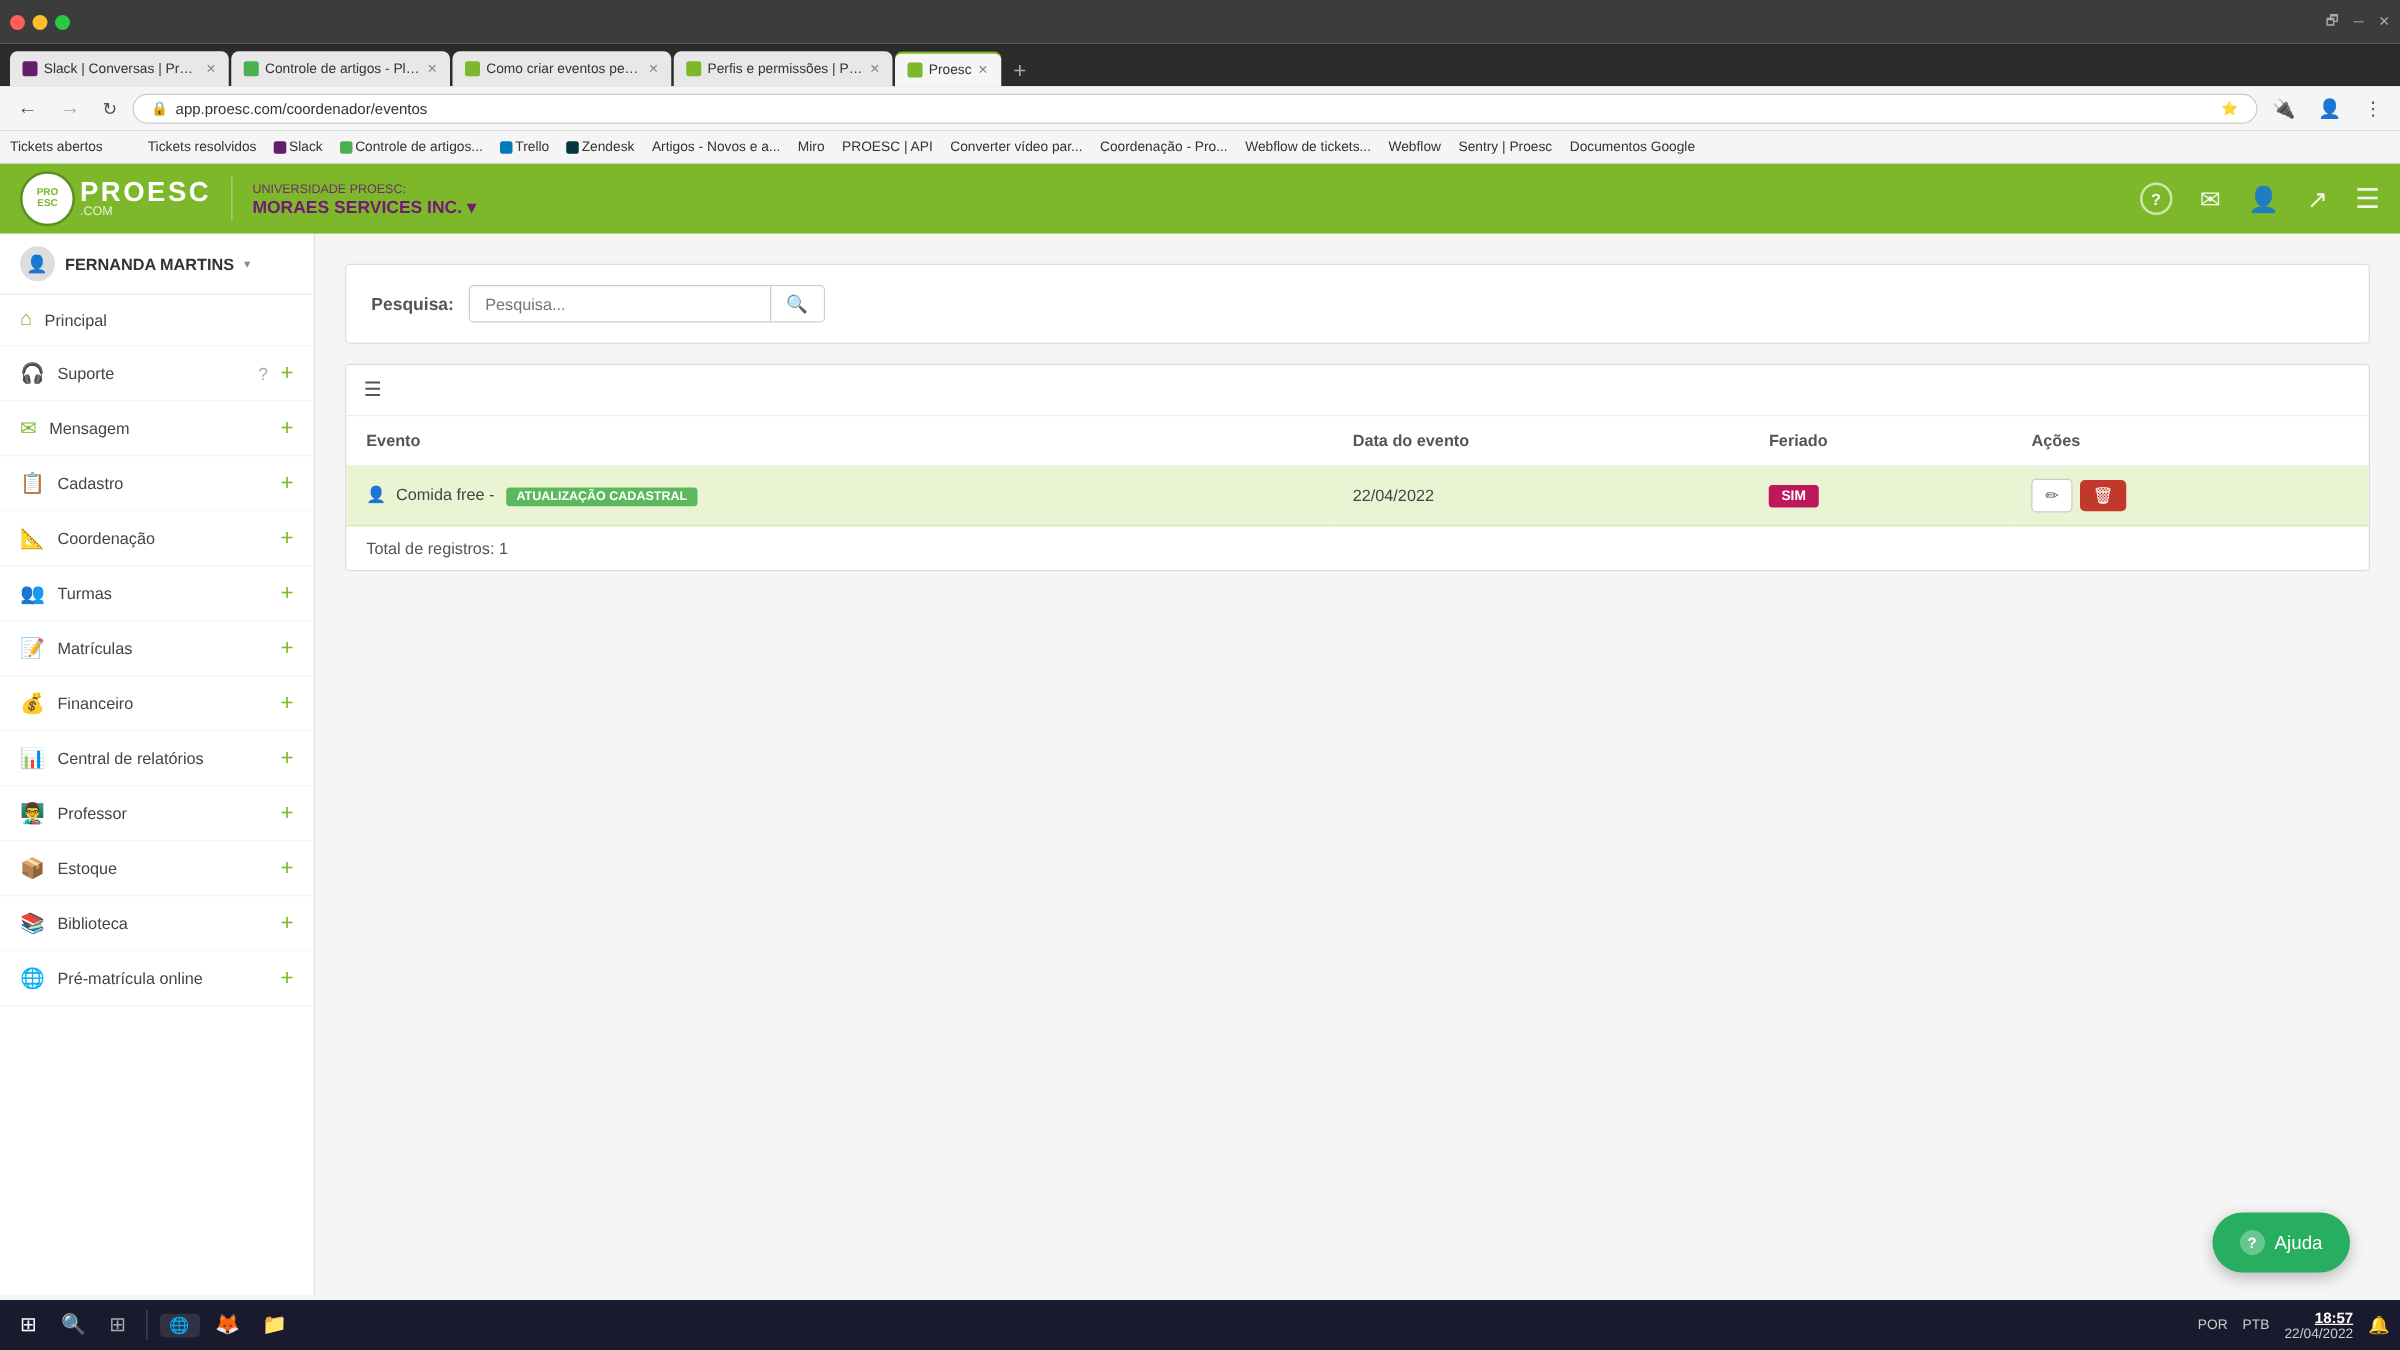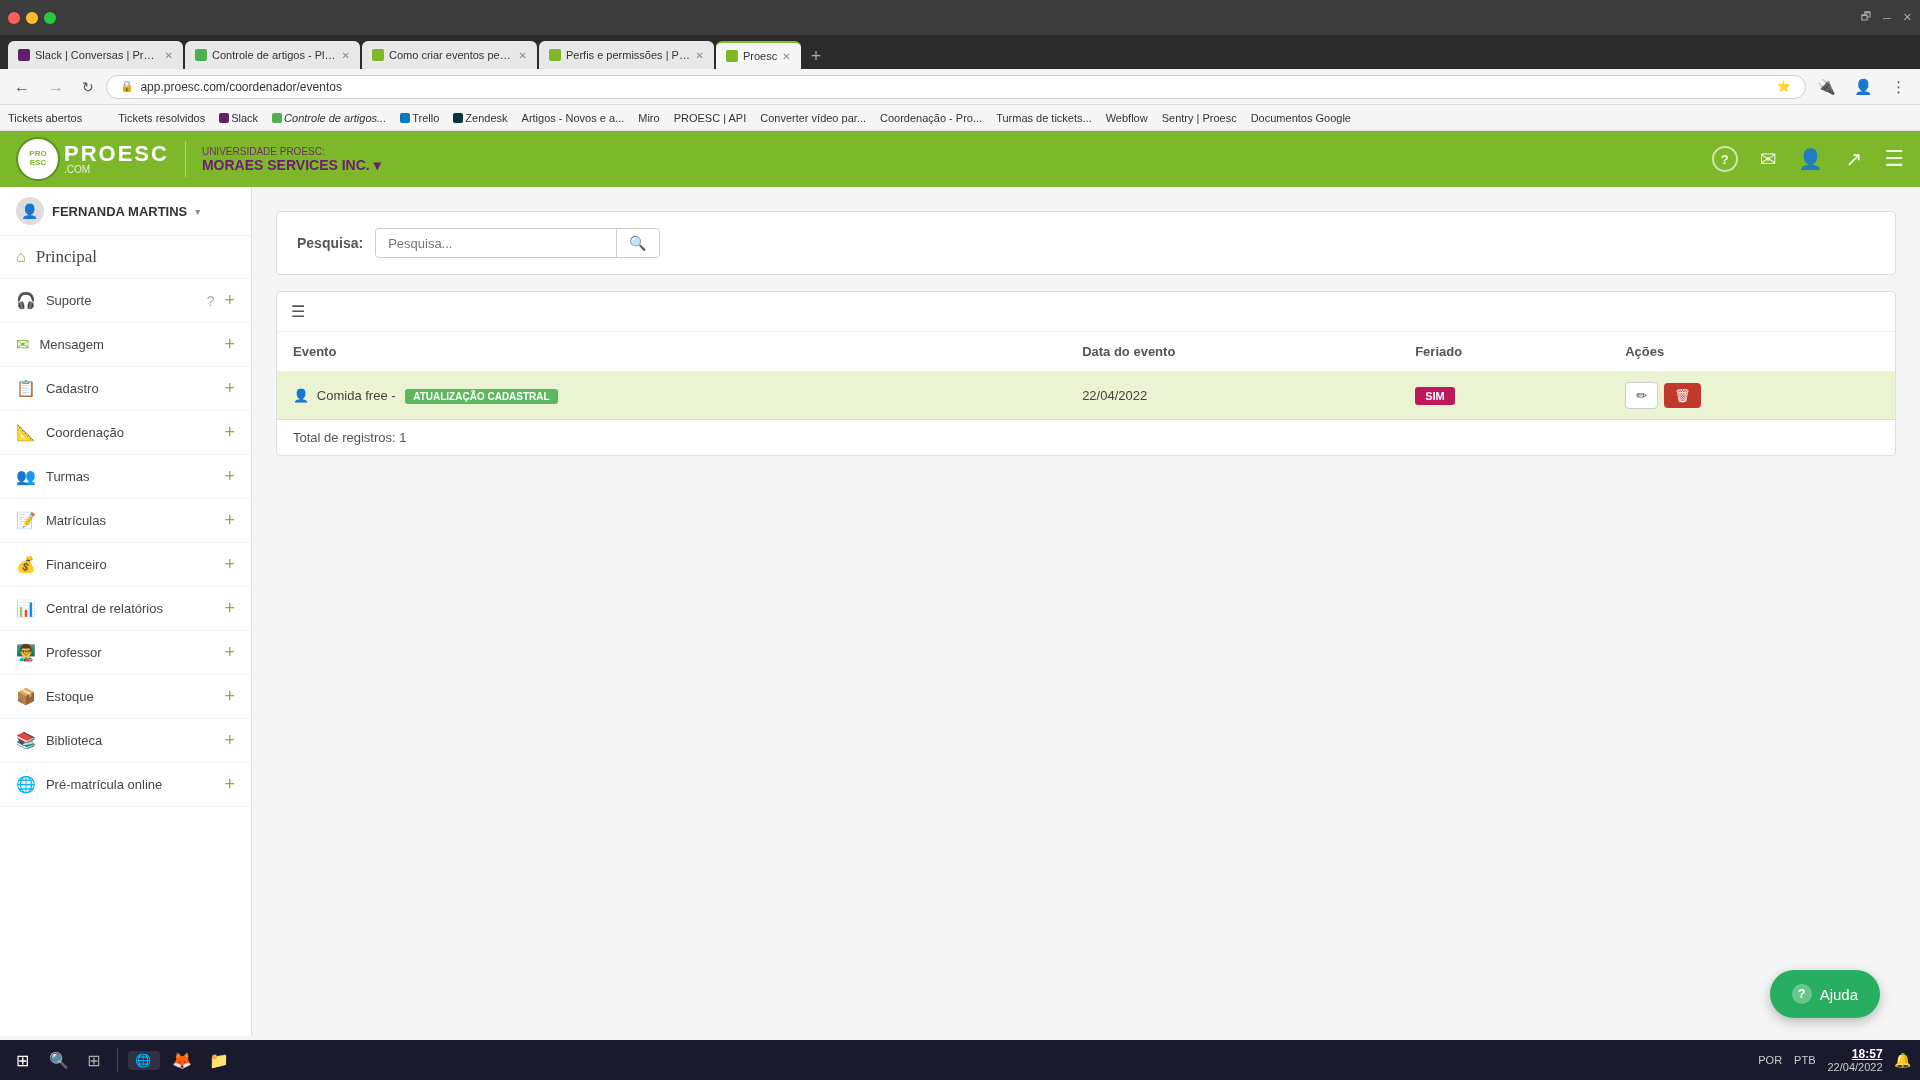--- a/index.html
+++ b/index.html
@@ -63,29 +63,29 @@
   </div>
   <button style="background:none;border:none;cursor:pointer;color:#555;font-size:15px;padding:2px 6px;">🔌</button>
   <button style="background:none;border:none;cursor:pointer;color:#555;font-size:15px;padding:2px 6px;">👤</button>
   <button style="background:none;border:none;cursor:pointer;color:#555;font-size:15px;padding:2px 6px;">⋮</button>
 </div>
 
 <div style="background:#f5f5f5;height:26px;display:flex;align-items:center;padding:0 8px;gap:14px;border-bottom:1px solid #e0e0e0;overflow:hidden;">
   <span style="font-size:11px;color:#333;cursor:pointer;white-space:nowrap;">Tickets abertos</span>
   <span style="font-size:11px;color:#333;cursor:pointer;white-space:nowrap;margin-left:22px;">Tickets resolvidos</span>
   <span style="font-size:11px;color:#333;cursor:pointer;white-space:nowrap;display:flex;align-items:center;gap:2px;"><span style="width:10px;height:10px;background:#611f69;border-radius:2px;display:inline-block;"></span> Slack</span>
-  <span style="font-size:11px;color:#333;cursor:pointer;white-space:nowrap;display:flex;align-items:center;gap:2px;font-style:italic;"><span style="width:10px;height:10px;background:#4caf50;border-radius:2px;display:inline-block;"></span> Controle de artigos...</span>
+  <span style="font-size:11px;color:#333;cursor:pointer;white-space:nowrap;display:flex;align-items:center;gap:2px;"><span style="width:10px;height:10px;background:#4caf50;border-radius:2px;display:inline-block;"></span> Controle de artigos...</span>
   <span style="font-size:11px;color:#333;cursor:pointer;white-space:nowrap;display:flex;align-items:center;gap:2px;"><span style="width:10px;height:10px;background:#0079bf;border-radius:2px;display:inline-block;"></span> Trello</span>
   <span style="font-size:11px;color:#333;cursor:pointer;white-space:nowrap;display:flex;align-items:center;gap:2px;"><span style="width:10px;height:10px;background:#03363d;border-radius:2px;display:inline-block;"></span> Zendesk</span>
   <span style="font-size:11px;color:#333;cursor:pointer;white-space:nowrap;">Artigos - Novos e a...</span>
   <span style="font-size:11px;color:#333;cursor:pointer;white-space:nowrap;">Miro</span>
   <span style="font-size:11px;color:#333;cursor:pointer;white-space:nowrap;">PROESC | API</span>
   <span style="font-size:11px;color:#333;cursor:pointer;white-space:nowrap;">Converter vídeo par...</span>
   <span style="font-size:11px;color:#333;cursor:pointer;white-space:nowrap;">Coordenação - Pro...</span>
-  <span style="font-size:11px;color:#333;cursor:pointer;white-space:nowrap;">Turmas de tickets...</span>
+  <span style="font-size:11px;color:#333;cursor:pointer;white-space:nowrap;">Webflow de tickets...</span>
   <span style="font-size:11px;color:#333;cursor:pointer;white-space:nowrap;">Webflow</span>
   <span style="font-size:11px;color:#333;cursor:pointer;white-space:nowrap;">Sentry | Proesc</span>
   <span style="font-size:11px;color:#333;cursor:pointer;white-space:nowrap;">Documentos Google</span>
 </div>
 
 <div style="background:#7cb829;height:56px;display:flex;align-items:center;padding:0 16px;gap:16px;">
   <div style="display:flex;align-items:center;gap:4px;">
     <div style="width:44px;height:44px;border-radius:50%;background:#fff;display:flex;align-items:center;justify-content:center;border:2px solid #5a9020;overflow:hidden;">
       <span style="font-size:8px;font-weight:bold;color:#7cb829;text-align:center;line-height:1.1;">PRO<br>ESC</span>
     </div>
@@ -116,21 +116,21 @@
   <div style="width:252px;background:#fff;border-right:1px solid #e0e0e0;flex-shrink:0;overflow-y:auto;">
 
     <div style="padding:10px 16px;display:flex;align-items:center;gap:8px;border-bottom:1px solid #eee;cursor:pointer;">
       <div style="width:28px;height:28px;border-radius:50%;background:#ddd;display:flex;align-items:center;justify-content:center;color:#888;font-size:14px;">👤</div>
       <span style="font-size:13px;color:#333;font-weight:bold;">FERNANDA MARTINS</span>
       <span style="font-size:10px;color:#888;">▾</span>
     </div>
 
     <div style="display:flex;align-items:center;padding:11px 16px;cursor:pointer;gap:10px;color:#444;border-bottom:1px solid #f5f5f5;">
       <span style="color:#7cb829;font-size:16px;">⌂</span>
-      <span style="flex:1;font-size:17px;font-family:Liberation Serif, serif;">Principal</span>
+      <span style="flex:1;font-size:13px;">Principal</span>
     </div>
 
     <div style="display:flex;align-items:center;padding:11px 16px;cursor:pointer;gap:10px;color:#444;border-bottom:1px solid #f5f5f5;">
       <span style="color:#7cb829;font-size:16px;">🎧</span>
       <span style="flex:1;font-size:13px;">Suporte</span>
       <span style="color:#aaa;font-size:14px;">?</span>
       <span style="color:#7cb829;font-size:18px;">+</span>
     </div>
 
     <div style="display:flex;align-items:center;padding:11px 16px;cursor:pointer;gap:10px;color:#444;border-bottom:1px solid #f5f5f5;">

